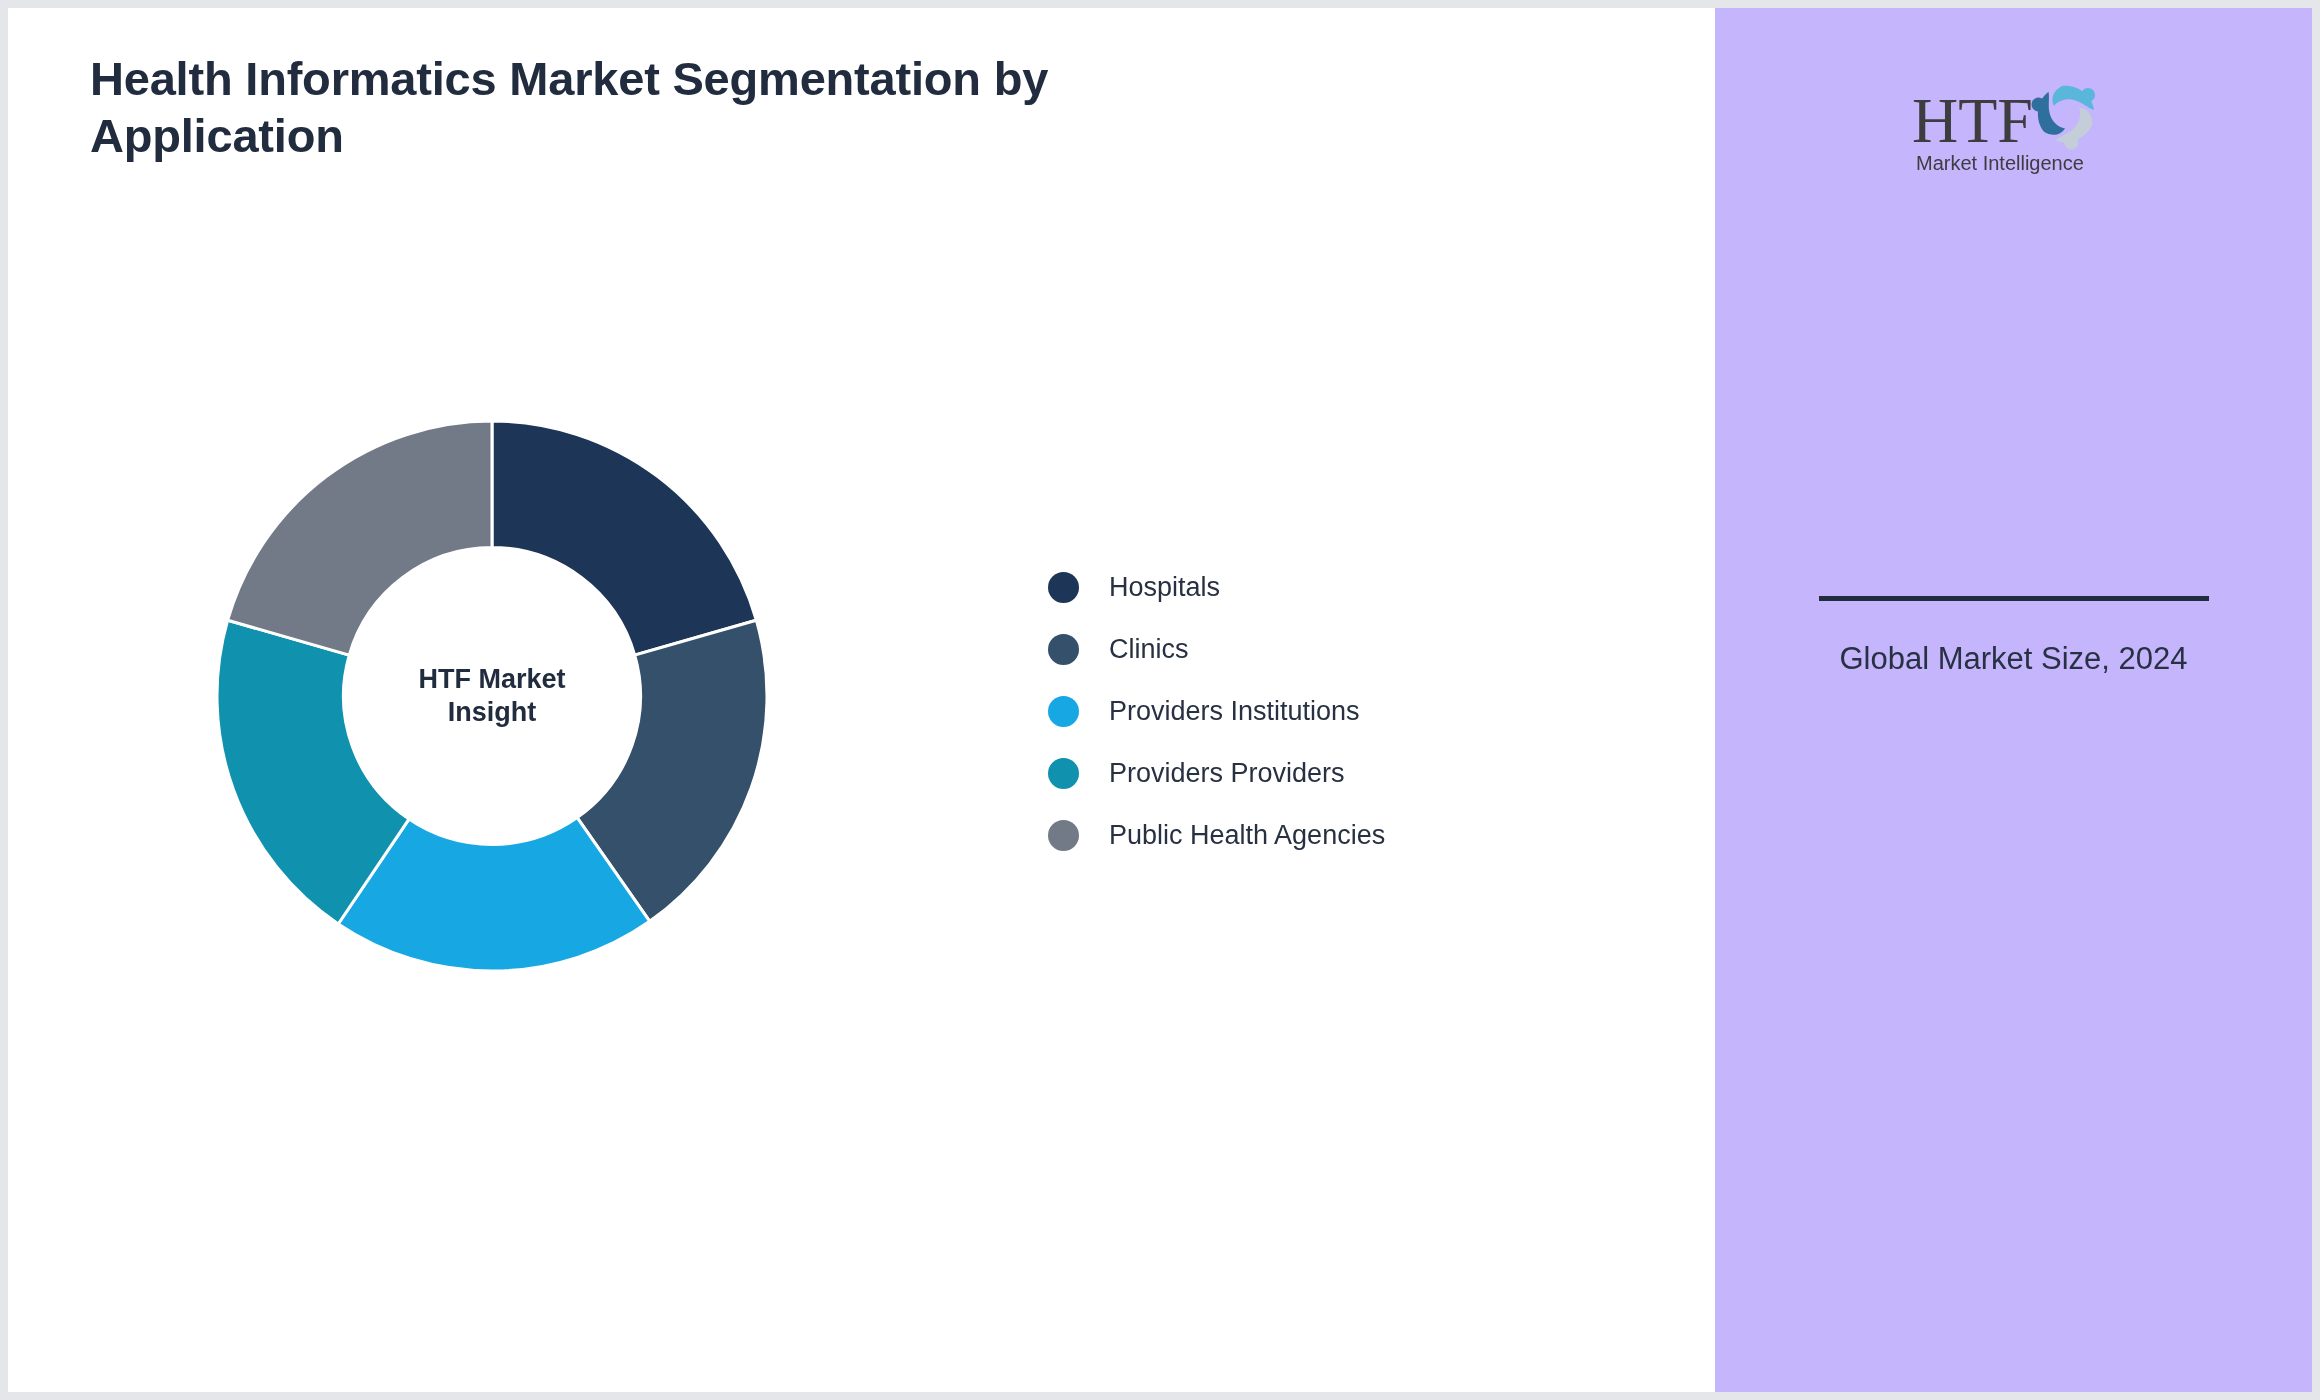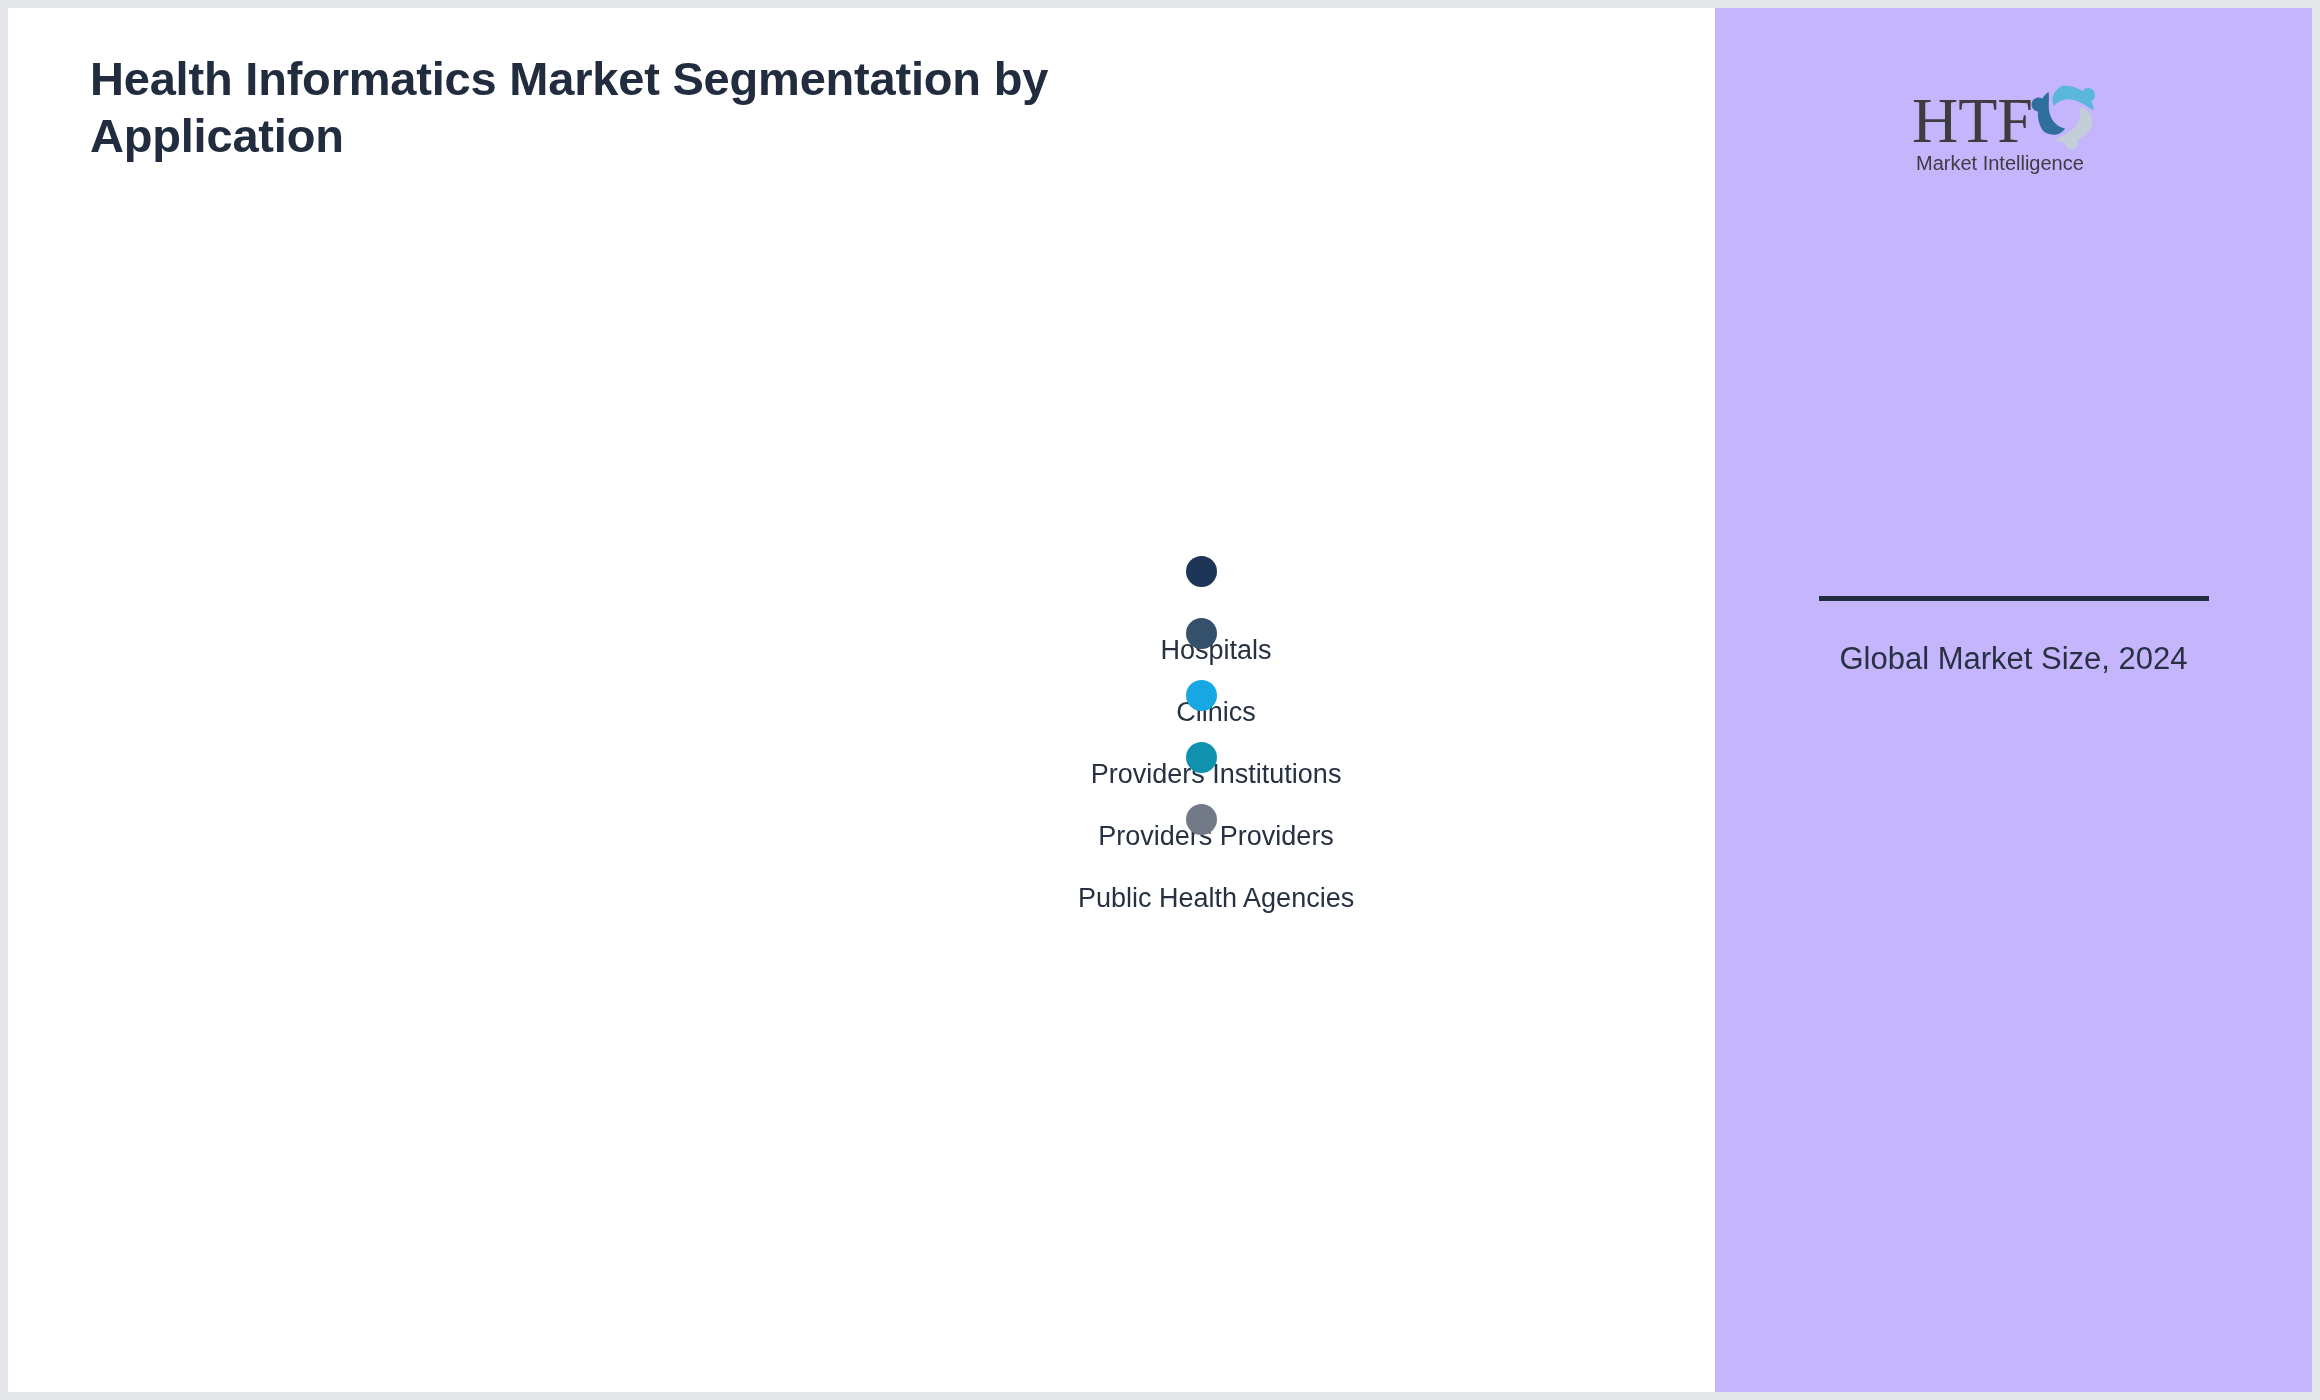--- a/index.html
+++ b/index.html
@@ -82,24 +82,23 @@
 
   .legend {
     position: absolute;
     left: 1040px;
     top: 548px;
     display: flex;
     flex-direction: column;
   }
   .legend-item {
     display: flex;
-    flex-direction: column;
+    flex-direction: row;
     align-items: center;
     height: 62px;
-    gap: 48px;
   }
   .legend-swatch {
     width: 31px;
     height: 31px;
     border-radius: 50%;
     flex: 0 0 auto;
   }
   .legend-label {
     margin-left: 30px;
     font-size: 27px;
@@ -155,20 +154,34 @@
 </style>
 </head>
 <body>
 
 <div class="card">
 
   <div class="main">
 
     <div class="page-title">Health Informatics Market Segmentation by Application</div>
 
+    <div class="chart-wrap">
+      <svg class="donut-svg" viewBox="0 0 558 558">
+        <g id="donut-segments">
+            <path d="M 279 4 A 275 275 0 0 1 543.3469663830376 203.19972715032523 L 421.74736184684036 238.0678526611756 A 148.5 148.5 0 0 0 279 130.5 Z" fill="#1d3557" stroke="#ffffff" stroke-width="3"></path>
+            <path d="M 543.3469663830376 203.19972715032523 A 275 275 0 0 1 436.73351999653767 504.2668121794727 L 364.17610079813034 400.64407857691526 A 148.5 148.5 0 0 0 421.74736184684036 238.0678526611756 Z" fill="#34506a" stroke="#ffffff" stroke-width="3"></path>
+            <path d="M 436.73351999653767 504.2668121794727 A 275 275 0 0 1 125.22195154554467 506.9853324526365 L 195.95985383459413 402.1120795244237 A 148.5 148.5 0 0 0 364.17610079813034 400.64407857691526 Z" fill="#17a8e4" stroke="#ffffff" stroke-width="3"></path>
+            <path d="M 125.22195154554467 506.9853324526365 A 275 275 0 0 1 14.653033616962318 203.19972715032526 L 136.25263815315964 238.06785266117566 A 148.5 148.5 0 0 0 195.95985383459413 402.1120795244237 Z" fill="#1092ae" stroke="#ffffff" stroke-width="3"></path>
+            <path d="M 14.653033616962318 203.19972715032526 A 275 275 0 0 1 278.99999999999994 4 L 279 130.5 A 148.5 148.5 0 0 0 136.25263815315964 238.06785266117566 Z" fill="#737a87" stroke="#ffffff" stroke-width="3"></path>
+          </g>
+      </svg>
+      <div class="donut-center-text">
+        <span>HTF Market Insight</span>
+      </div>
+    </div>
 
     <div class="legend" id="legend">
         <div class="legend-item">
           <div class="legend-swatch" style="background: rgb(29, 53, 87);"></div>
           <div class="legend-label">Hospitals</div>
         </div>
         <div class="legend-item">
           <div class="legend-swatch" style="background: rgb(52, 80, 106);"></div>
           <div class="legend-label">Clinics</div>
         </div>

